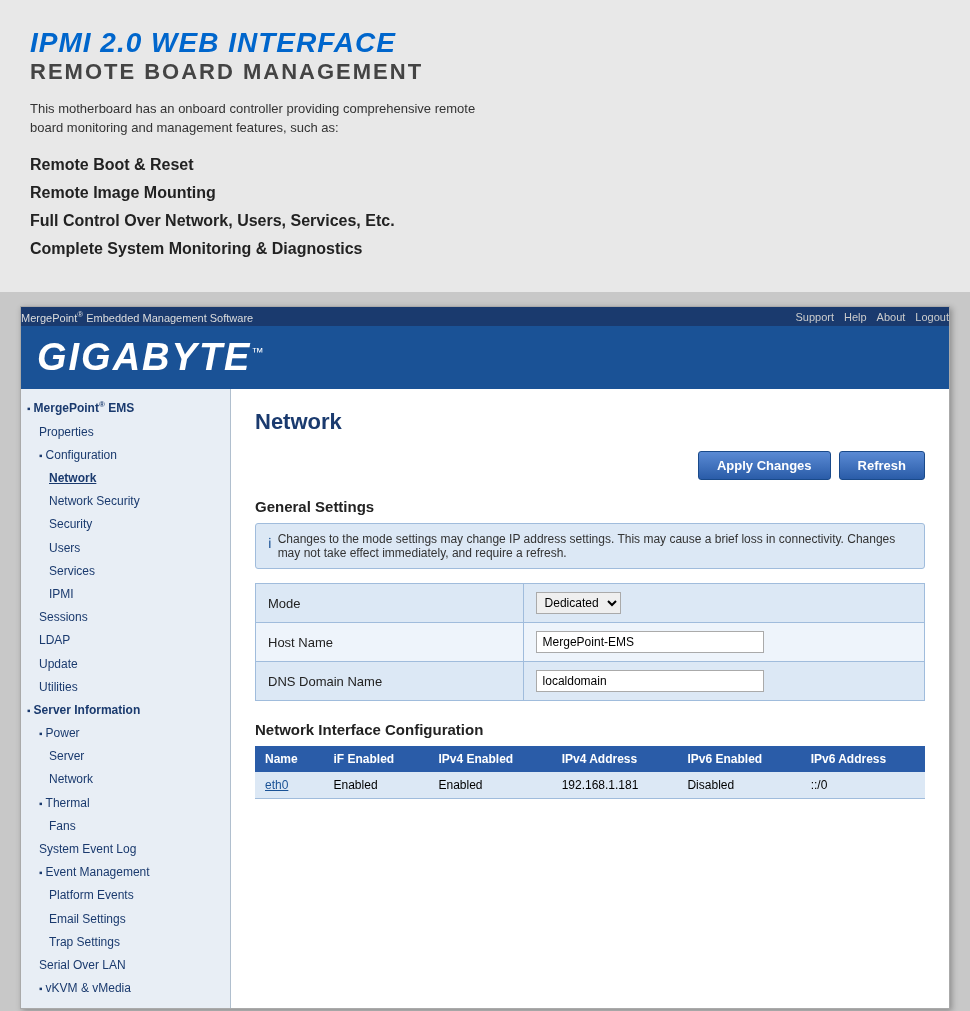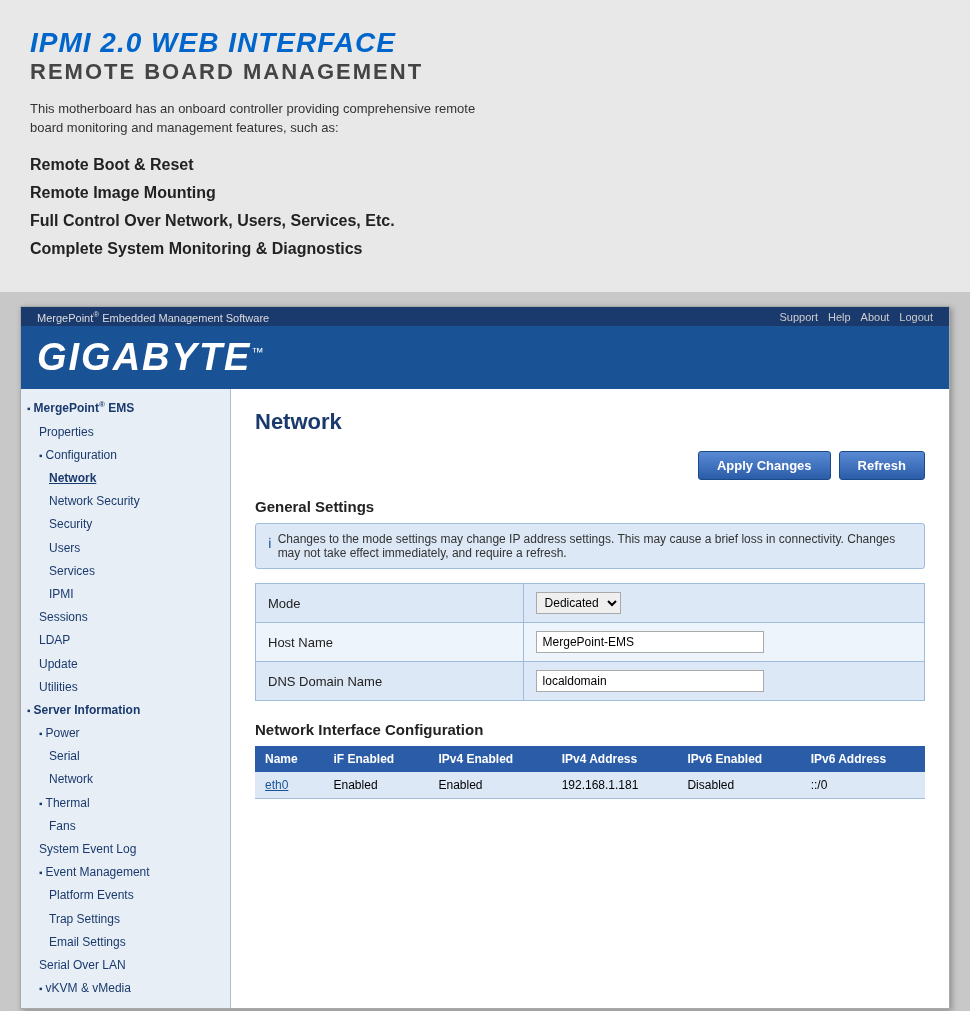--- a/index.html
+++ b/index.html
@@ -55,21 +55,21 @@
       margin: 14px 20px 14px 20px;
       border: 1px solid #aaa;
       box-shadow: 2px 2px 6px rgba(0,0,0,0.3);
     }
 
     
     .top-bar {
       background: #1a3a6e;
       color: #ccc;
       font-size: 11px;
-      padding: 3px 16px;
+      padding: 3px 0;
       display: flex;
       justify-content: space-between;
       align-items: center;
     }
     .top-bar-brand {
       color: #ddd;
     }
     .top-bar-brand sup {
       font-size: 8px;
     }
@@ -308,33 +308,33 @@
       <div class="sidebar-item level1">Sessions</div>
       <div class="sidebar-item level1">LDAP</div>
       <div class="sidebar-item level1">Update</div>
       <div class="sidebar-item level1">Utilities</div>
       <div class="sidebar-item level0">
         <span class="sidebar-bullet">▪</span>Server Information
       </div>
       <div class="sidebar-item level1">
         <span class="sidebar-bullet">▪</span>Power
       </div>
-      <div class="sidebar-item level2">Serial</div>
+      <div class="sidebar-item level2">Server</div>
       <div class="sidebar-item level2">Network</div>
       <div class="sidebar-item level1">
         <span class="sidebar-bullet">▪</span>Thermal
       </div>
       <div class="sidebar-item level2">Fans</div>
       <div class="sidebar-item level1">System Event Log</div>
       <div class="sidebar-item level1">
         <span class="sidebar-bullet">▪</span>Event Management
       </div>
       <div class="sidebar-item level2">Platform Events</div>
+      <div class="sidebar-item level2">Email Settings</div>
       <div class="sidebar-item level2">Trap Settings</div>
-      <div class="sidebar-item level2">Email Settings</div>
       <div class="sidebar-item level1">Serial Over LAN</div>
       <div class="sidebar-item level1">
         <span class="sidebar-bullet">▪</span>vKVM &amp; vMedia
       </div>
 
     </div>
 
     <div class="content-area">
 
       <div class="page-title">Network</div>

